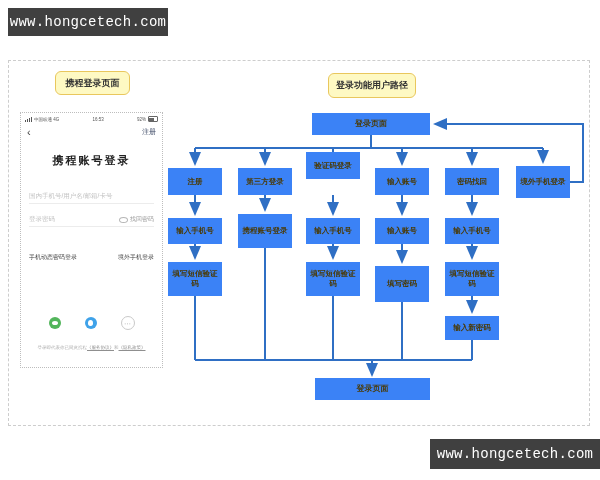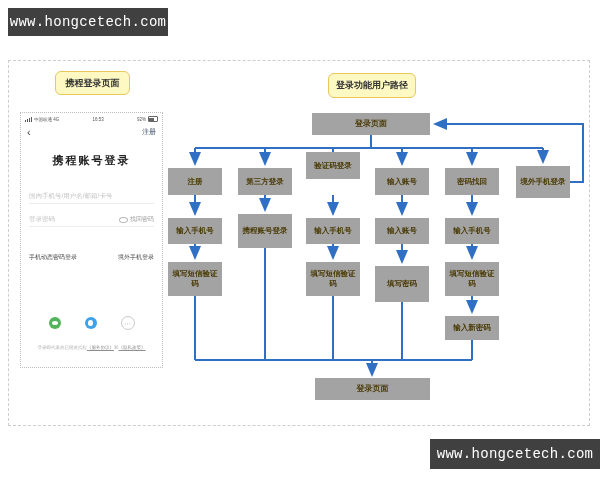--- a/index.html
+++ b/index.html
@@ -23,21 +23,21 @@
   .tag{
     position:absolute;background:#fef9c3;border:1.5px solid #e9c75d;border-radius:6px;
     font-size:9px;font-weight:700;color:#333;display:flex;align-items:center;
     justify-content:center;box-sizing:border-box;z-index:3;
   }
   .tag-left{left:55px;top:71px;width:75px;height:24px;}
   .tag-right{left:328px;top:73px;width:88px;height:25px;}
 
   
   .node{
-    position:absolute;background:#a3a3a3;color:#4a3a05;font-size:7.5px;font-weight:600;
+    position:absolute;background:#3b82f6;color:#4a3a05;font-size:7.5px;font-weight:600;
     display:flex;align-items:center;justify-content:center;text-align:center;
     line-height:1.3;box-sizing:border-box;padding:1px 2px;z-index:2;
   }
   .connectors{position:absolute;left:0;top:0;z-index:1;pointer-events:none;}
 
   
   .phone{
     position:absolute;left:20px;top:112px;width:143px;height:256px;background:#fff;
     border:1px dotted #bdbdbd;box-sizing:border-box;z-index:2;
   }

